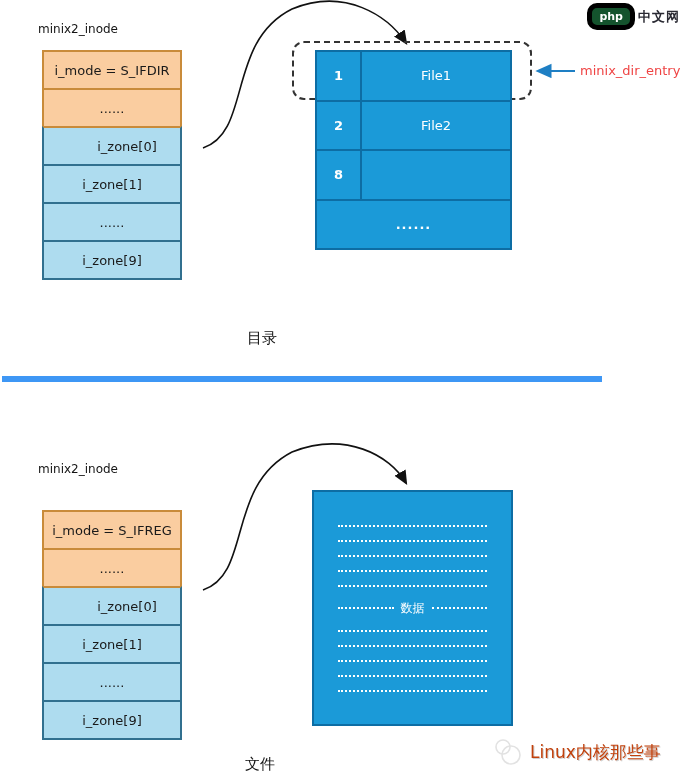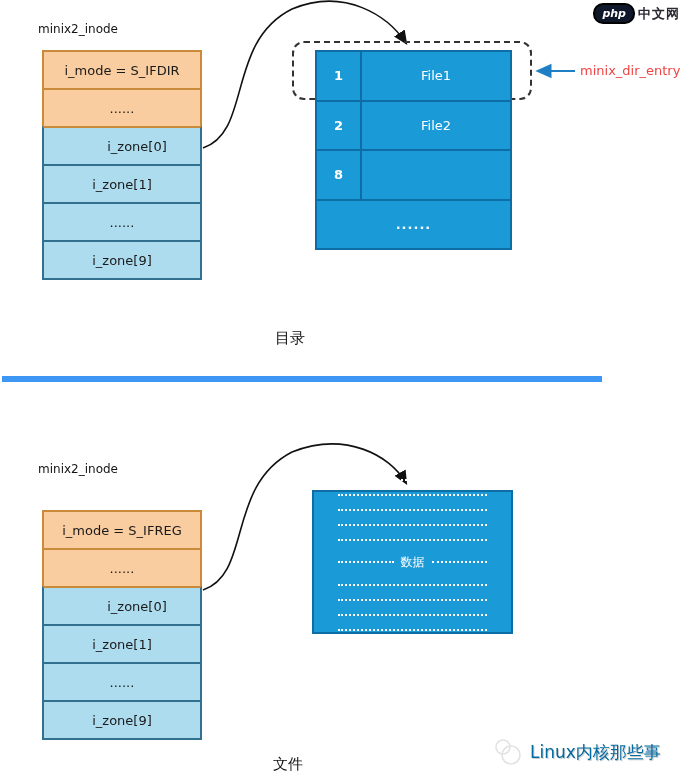--- a/index.html
+++ b/index.html
@@ -4,21 +4,21 @@
 <style>
   html,body { margin:0; padding:0; background:#fff; }
   .canvas {
     position:relative; width:683px; height:781px; background:#ffffff;
     font-family:"DejaVu Sans", sans-serif; overflow:hidden;
   }
   .abs { position:absolute; }
 
   
   .inode-title { font-size:12px; color:#141414; }
-  .inode { width:160px; }
+  .inode { width:140px; }
   .irow {
     height:40px; box-sizing:border-box; margin-top:-2px;
     display:flex; align-items:center; justify-content:center;
     font-size:13px; color:#1a1a1a; border:2px solid;
   }
   .irow:first-child { margin-top:0; }
   .irow.orange { background:#FACDA0; border-color:#C98B3A; }
   .irow.blue   { background:#AEDCEF; border-color:#31708F; }
   .irow.bt-orange { border-top-color:#C98B3A;padding-left:30px; }
 
@@ -39,48 +39,48 @@
            color:#fff; font-size:13px; font-weight:400; }
   .dmore { flex:1; display:flex; align-items:center; justify-content:center;
            color:#fff; font-size:13px; font-weight:700; letter-spacing:1px; }
 
   .dashed-box {
     width:240px; height:59px; box-sizing:border-box;
     border:2px dashed #333; border-radius:12px; background:transparent;
   }
 
   .pointer-label { font-size:13px; color:#ef4444; white-space:nowrap; }
-  .caption { font-size:15px; color:#111;margin-left:28px; }
+  .caption { font-size:15px; color:#111; }
 
   .divider { background:#3E97F5; }
 
   
   .data-block {
-    width:201px; height:144px; box-sizing:border-box;
+    width:201px; height:236px; box-sizing:border-box;
     background:#1B9AD8; border:2px solid #0D6DA4;
     display:flex; flex-direction:column; justify-content:center;
     gap:13px; padding:6px 24px;
   }
   .dotline { border-top:2px dotted #ffffff; height:0; }
   .data-mid { display:flex; align-items:center; gap:7px; color:#fff; font-size:12px; }
   .data-mid .dotline { flex:1; }
   .data-mid span { white-space:nowrap; }
 
   
   .logo { display:flex; align-items:center; gap:3px; }
   .logo-badge {
-    background:#0f172a; color:#fff; font-weight:bold; font-style:italic;
+    background:#14532d; color:#fff; font-weight:bold; 
     font-size:11px; line-height:15px; padding:1px 7px; border-radius:10px;
-    border:2px solid #000000;
+    border:5px solid #000000;
   }
   .logo-text { font-weight:700; font-size:13px; color:#2a2a33; letter-spacing:1px; }
 
   
   .watermark { display:flex; align-items:center; gap:6px;
-    color:#0369a1; font-size:17px; text-shadow:1px 1px 0 #cfcfcf; }
+    color:#c2410c; font-size:17px; text-shadow:1px 1px 0 #cfcfcf; }
 </style>
 </head>
 <body>
 
 <div class="canvas">
 
   <svg class="abs" style="left:0;top:0;pointer-events:none" width="683" height="781">
     <defs>
       <marker id="arrowBlack" markerWidth="10" markerHeight="9" refX="7.5" refY="4" orient="auto">
         <path d="M0,0 L9,4 L0,8 z" fill="#111"></path>

